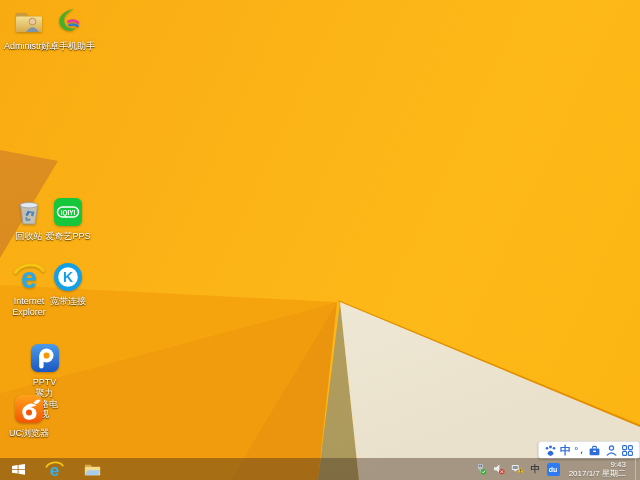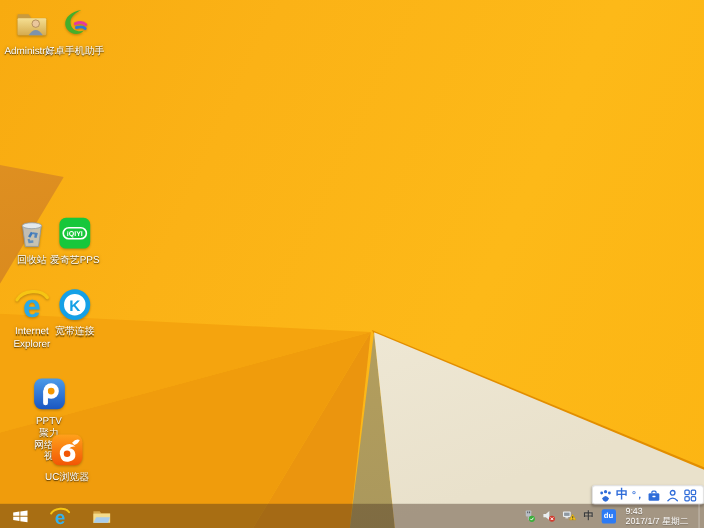--- a/index.html
+++ b/index.html
@@ -21,35 +21,35 @@
   .wp-edge{background:#E28E00;clip-path:polygon(52.81% 62.5%,100% 88.5%,100% 89.8%,53.28% 63.6%);}
   
   .cell{position:absolute;width:58px;display:flex;flex-direction:column;align-items:center;}
   .cell svg{width:32px;height:32px;flex:0 0 auto;filter:drop-shadow(0 1px 1px rgba(0,0,0,.25));}
   .cell .label{
     margin-top:3px;font-size:9px;line-height:1.2;color:#fff;text-align:center;
     text-shadow:0 1px 1px rgba(0,0,0,.65),0 0 3px rgba(0,0,0,.35);
     max-width:60px;word-break:break-word;
   }
   .c1{left:0px;align-items:center;} .c2{left:39px;}
-  .r1{top:6px;} .r2{top:66px;} .r3{top:131px;} .r4{top:196px;} .r5{top:261px;} .r6{top:342px;padding-left:31px;} .r7{top:393px;margin-left:32px;}
+  .r1{top:6px;} .r2{top:66px;} .r3{top:131px;} .r4{top:196px;} .r5{top:261px;} .r6{top:342px;padding-left:31px;} .r7{top:393px;}
   
   #taskbar{
     position:absolute;left:0;right:0;bottom:0;height:22px;
     background:rgba(70,48,30,.42);
     display:flex;align-items:center;
   }
   .tb-left{display:flex;align-items:center;gap:13px;padding-left:8px;height:100%;}
   .tb-btn{display:flex;align-items:center;justify-content:center;height:100%;padding:0 3px;}
   .tb-right{margin-left:auto;display:flex;align-items:center;gap:5px;height:100%;padding-right:1px;}
   .tray-ic{display:flex;align-items:center;justify-content:center;width:13px;height:100%;}
   .tray-zh{font-size:9.5px;font-weight:bold;color:#3a3a3a;text-shadow:0 0 1px rgba(255,255,255,.4);}
   .du-badge{width:13px;height:13px;border-radius:2px;background:#2D7BF5;color:#fff;
     font-size:7px;font-weight:bold;display:flex;align-items:center;justify-content:center;}
-  #clock{font-size:8px;line-height:9.5px;color:#fff;text-align:left;padding:0 4px 0 4px;
+  #clock{font-size:8px;line-height:9.5px;color:#fff;text-align:right;padding:0 4px 0 4px;
     text-shadow:0 1px 1px rgba(0,0,0,.3);}
   #show-desktop{width:4px;height:100%;border-left:1px solid rgba(255,255,255,.35);}
   
   #ime-bar{
     position:absolute;left:538px;top:441px;width:102px;height:18px;
     background:#fff;border:1px solid #E2E2E2;border-radius:3px;
     box-shadow:0 1px 2px rgba(0,0,0,.25);
     display:flex;align-items:center;justify-content:space-around;padding:0 3px;
   }
   .ime-ic{display:flex;align-items:center;justify-content:center;height:14px;}

